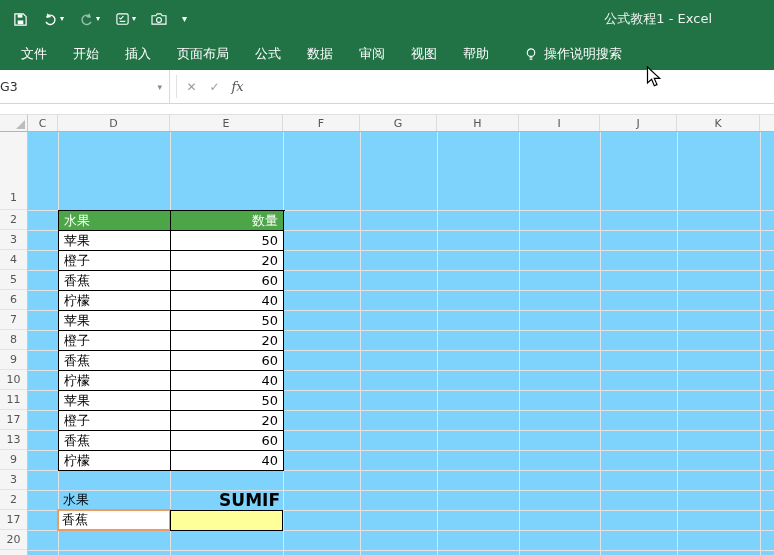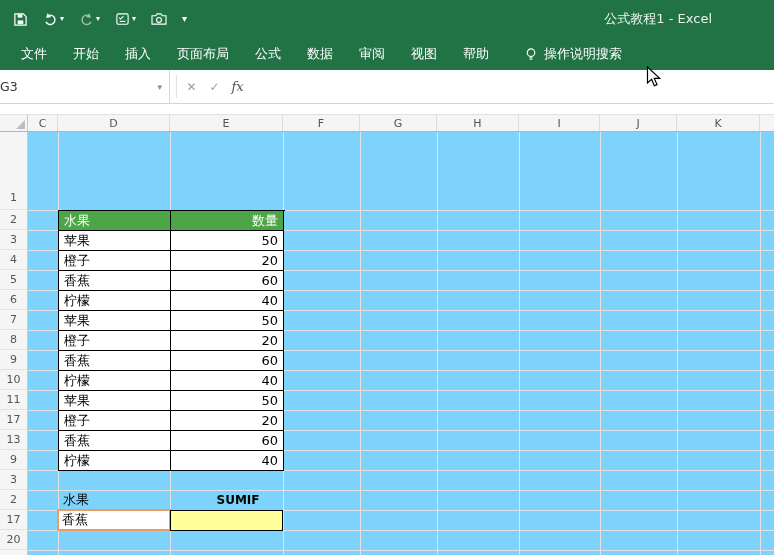--- a/index.html
+++ b/index.html
@@ -54,21 +54,21 @@
   .ftable { position:absolute; left:30px; top:78px; width:227px; border-top:1px solid #000; border-left:1px solid #000; }
   .trow { display:flex; }
   .td { height:20px; line-height:19px; border-right:1px solid #000; border-bottom:1px solid #000; background:#fff; font-size:13px; overflow:hidden; white-space:nowrap; }
   .td.name { width:112px; padding-left:5px; }
   .td.qty  { width:113px; text-align:right; padding-right:5px; }
   .td.th { background:#4ca546; color:#fff; }
 
   
   .cell-abs { position:absolute; height:20px; line-height:20px; font-size:13px; white-space:nowrap; }
   .d16 { left:31px; top:358px; width:110px; padding-left:4px; }
-  .e16 { left:156px; top:358px; width:113px; text-align:center; padding-right:5px; font-weight:700; font-size:12px; }
+  .e16 { left:144px; top:358px; width:113px; text-align:right; padding-right:5px; font-weight:700; font-size:17px; }
   .d17 { left:29px; top:377px; width:114px; height:22px; line-height:18px; border:2px solid #ed9b60; background:#fff; padding-left:3px; }
   .e17 { left:142px; top:378px; width:113px; height:21px; background:#ffff99; border:1px solid #000; }
 
   .cursor { position:absolute; left:646px; top:66px; pointer-events:none; }
 </style>
 </head>
 <body>
 
 <div class="app">
 

